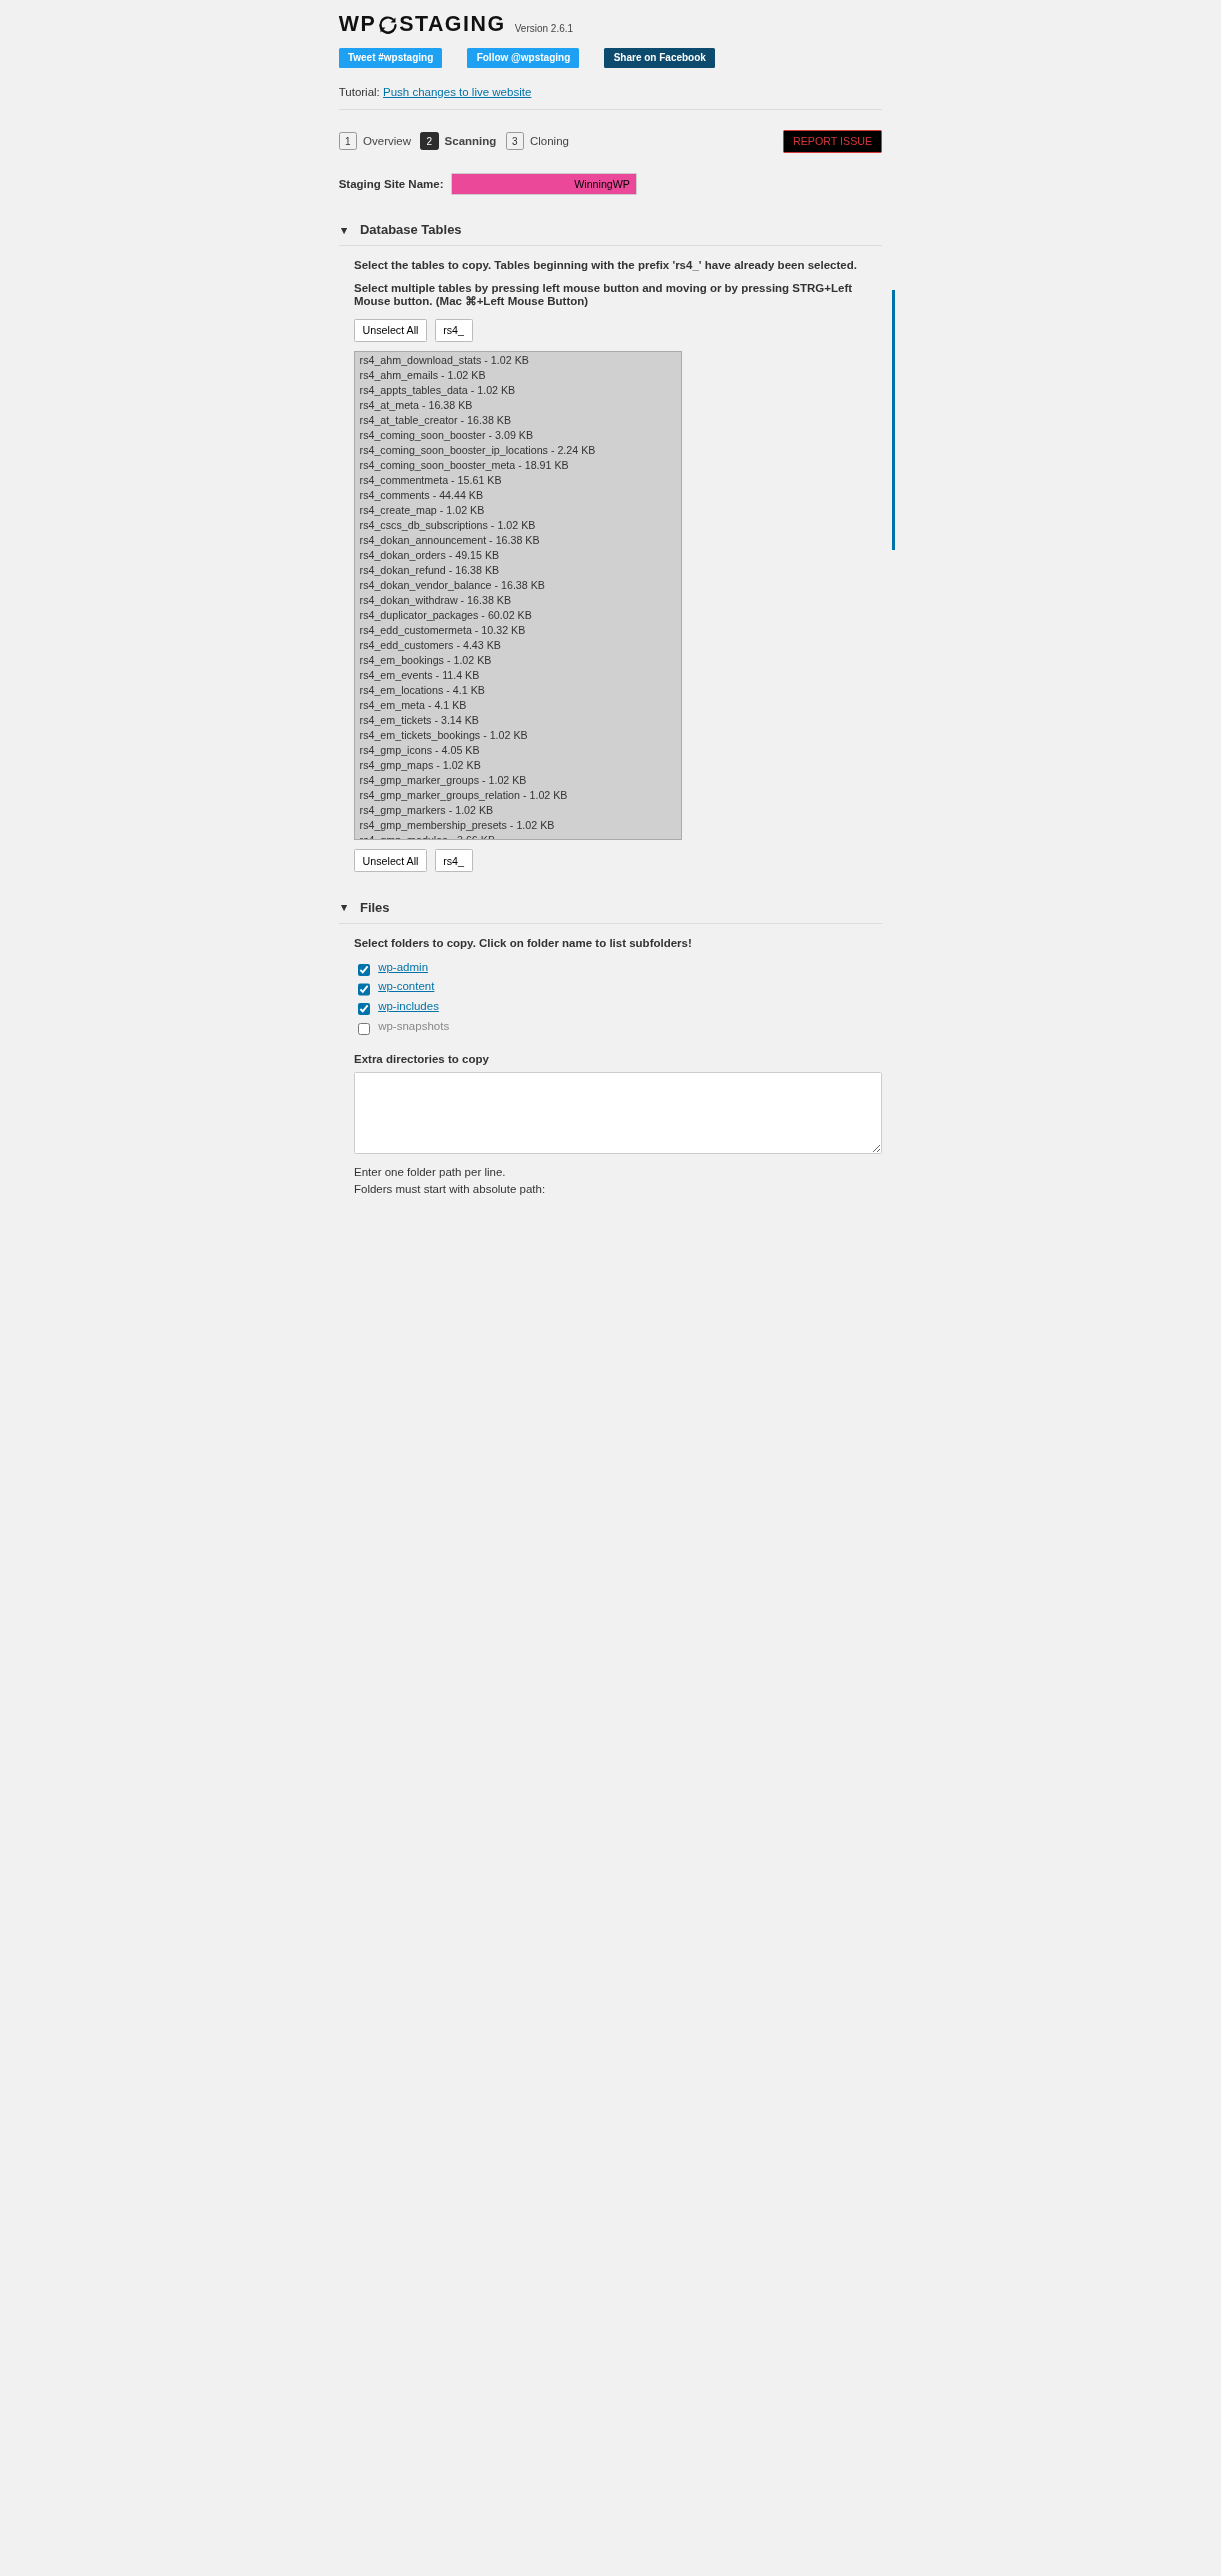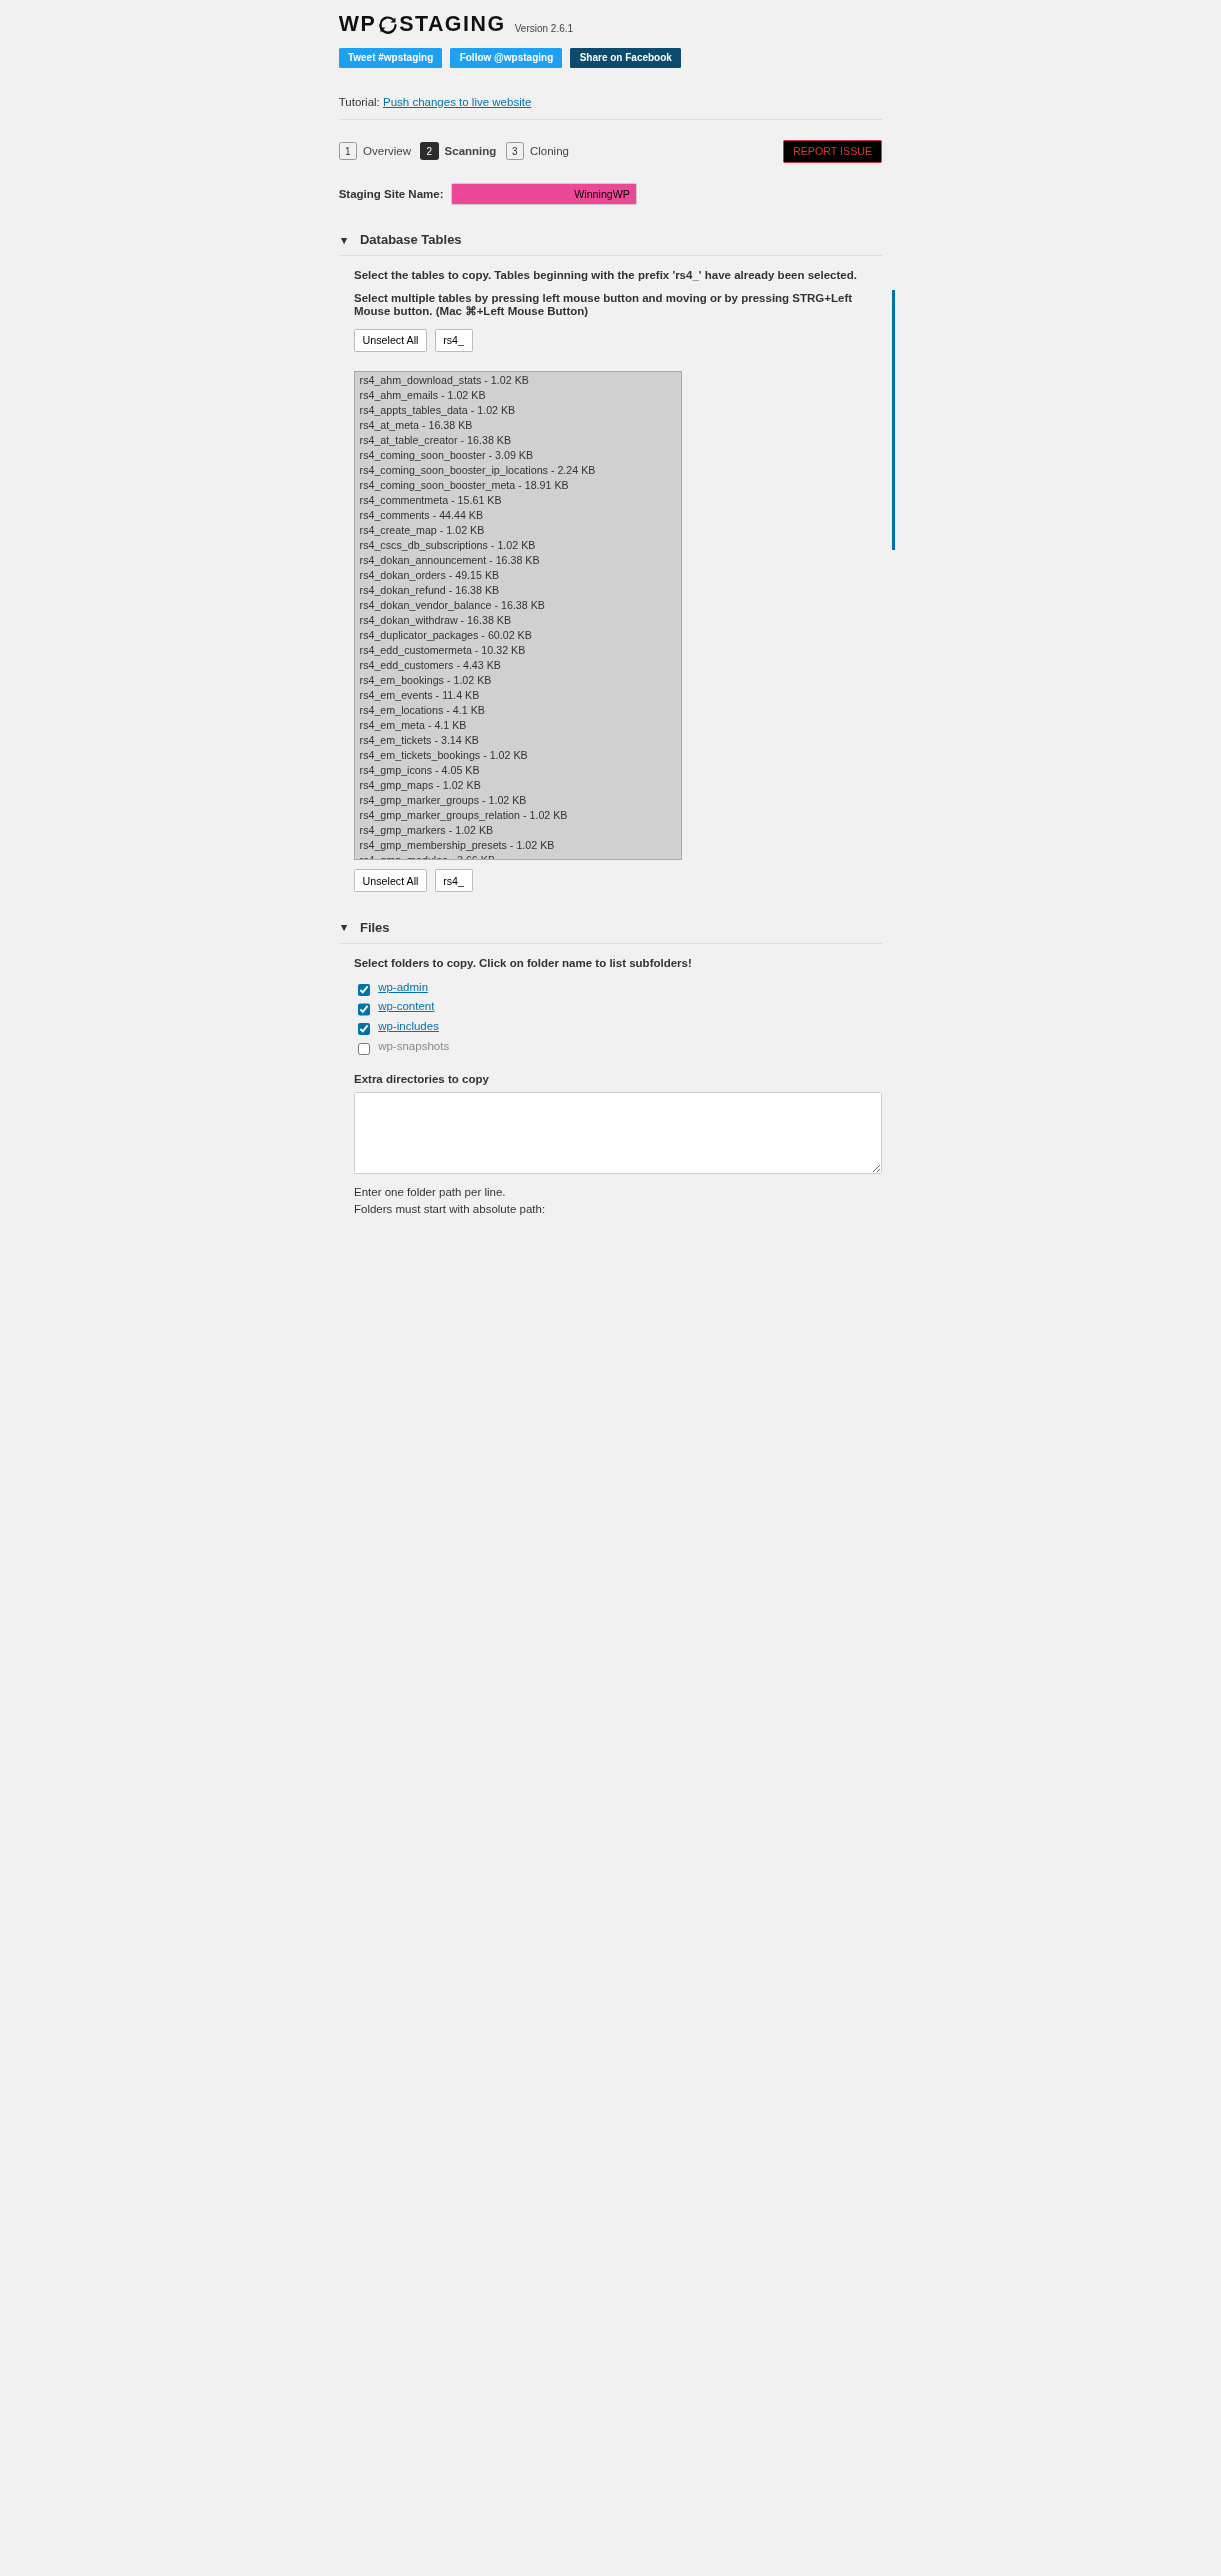--- a/index.html
+++ b/index.html
@@ -35,22 +35,22 @@
     display: inline-flex;
     margin: 0 1.5px;
   }
   .version {
     color: #444;
     font-size: 10px;
     padding-bottom: 3.1px;
   }
   .share-row {
     display: flex;
-    gap: 8px;
-    margin-bottom: 28px;
+    gap: 25px;
+    margin-bottom: 18px;
   }
   .btn {
     display: inline-block;
     padding: 4.6px 9.2px;
     border-radius: 1.5px;
     font-size: 10px;
     font-weight: 600;
     color: #fff;
     border: none;
     cursor: pointer;
@@ -148,21 +148,21 @@
   .btn-small {
     border: 0.8px solid #bbb;
     background: #fff;
     padding: 4.6px 7.6px;
     border-radius: 1.5px;
     font-size: 10.7px;
     cursor: pointer;
     margin-right: 4.6px;
   }
   .table-list {
-    margin-top: 19px;
+    margin-top: 9px;
     width: 328px;
     height: 489px;
     overflow-y: scroll;
     background: #d0d0d0;
     border: 0.8px solid #aaa;
     padding: 1.5px;
   }
   .table-list .item {
     font-size: 10.7px;
     padding: 0 3.1px;

